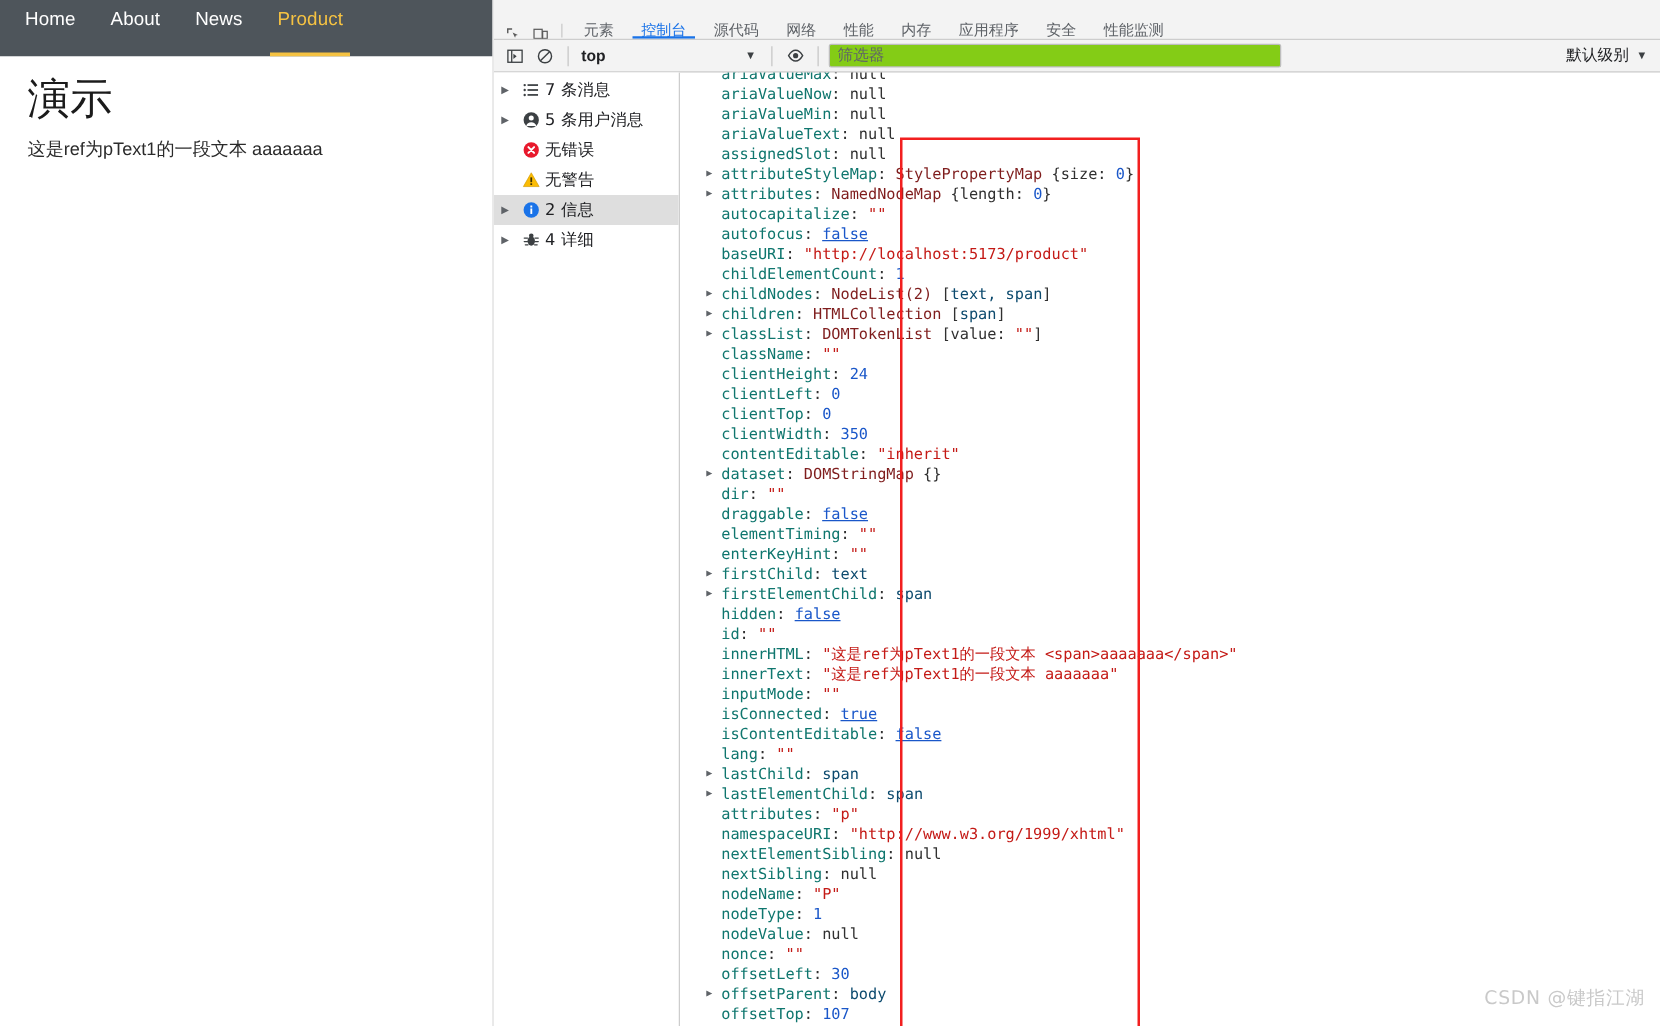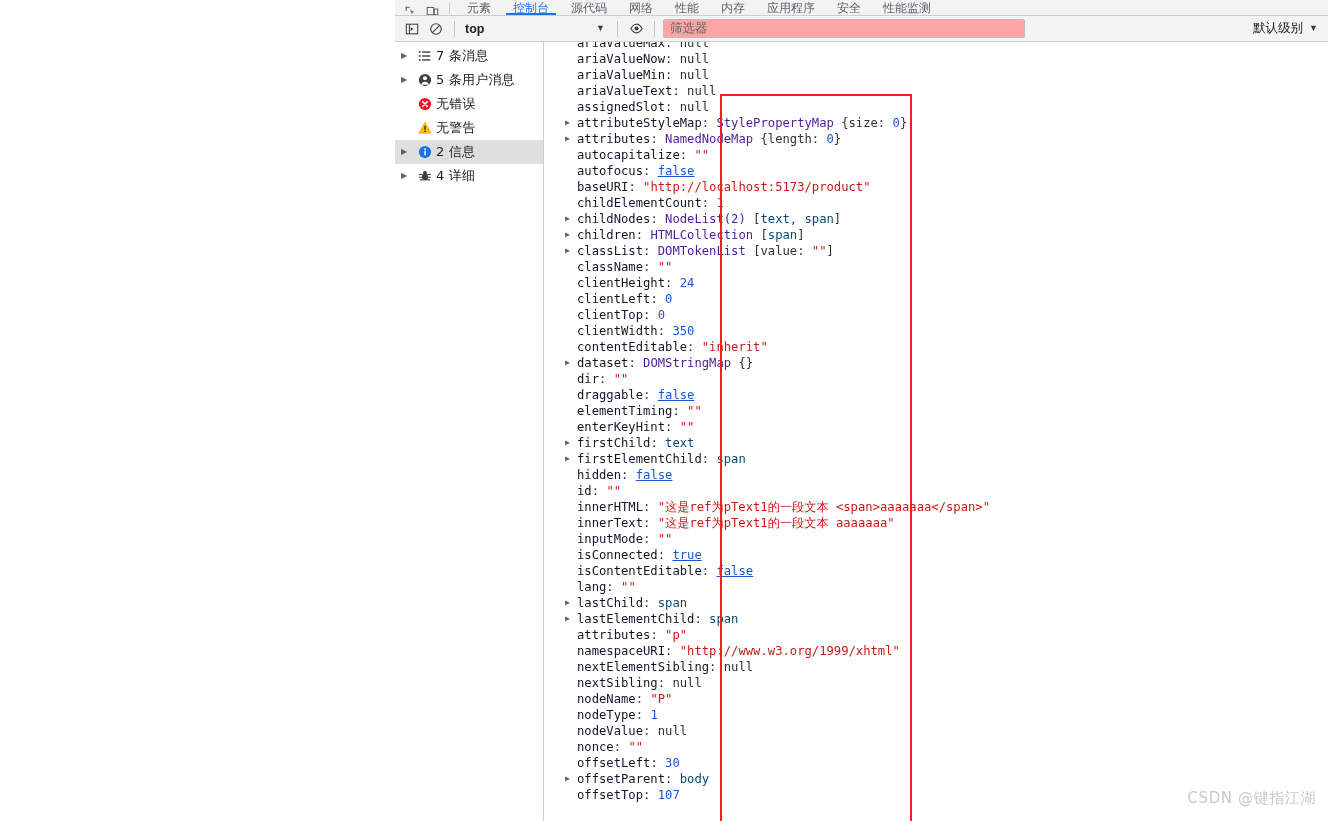--- a/index.html
+++ b/index.html
@@ -66,21 +66,21 @@
   .devtools {
     position: absolute; left: 395px; top: 0;
     width: 933px; height: 821px;
     background: #ffffff;
     overflow: hidden;
   }
 
   
   .dt-tabs {
     position: relative;
-    height: 16px;
+    height: 32px;
     background: #f3f3f3;
     border-bottom: 1px solid #cdcdcd;
     display: flex;
     align-items: flex-end;
     padding-left: 4px;
     overflow: hidden;
   }
   .dt-icobtn {
     width: 22px; height: 16px;
     display: flex; align-items: flex-end; justify-content: center;
@@ -157,21 +157,21 @@
   .tb-caret {
     margin-left: auto;
     color: #3c4043;
     font-size: 9px;
     padding-right: 6px;
     line-height: 1;
   }
   .tb-filter {
     flex: 1;
     height: 19px;
-    background: #fca5a5;
+    background: #84cc16;
     border: 1px solid #bdbdbd;
     border-radius: 2px;
     margin: 0 4px 0 2px;
     display: flex;
     align-items: center;
     padding: 8px 6px;
     max-width: 362px;
   }
   .tb-filter-text {
     font-size: 12.5px;
@@ -264,26 +264,26 @@
   }
   .prop-row .tri {
     position: absolute;
     left: 0; top: 0;
     width: 12px;
     color: #5f6368;
     font-size: 8px;
     line-height: 16px;
     cursor: pointer;
   }
-  .k   { color: #0f172a; }
+  .k   { color: #0f766e; }
   .v-null  { color: #303030; }
   .v-num   { color: #1a57c9; }
   .v-bool  { color: #1a57c9; text-decoration: underline; }
   .v-str   { color: #c41a16; }
-  .v-obj   { color: #4c1d95; }
+  .v-obj   { color: #7f1d1d; }
   .v-node  { color: #0c4a6e; }
   .punc    { color: #303030; }
 
   
   .annot-box {
     position: absolute;
     left: 176px;
     top: 52px;
     width: 192px;
     height: 761px;
@@ -304,20 +304,32 @@
     z-index: 6;
     font-family: "DejaVu Sans", sans-serif;
     text-align: right;
   }
 </style>
 </head>
 <body>
 
 <div id="root">
 
+  <div class="webpage">
+    <div class="nav" id="site-nav">
+        <div class="nav-item">Home</div>
+        <div class="nav-item">About</div>
+        <div class="nav-item">News</div>
+        <div class="nav-item active">Product</div>
+      </div>
+    <div class="page-body">
+      <h1 class="page-title">演示</h1>
+      <p class="page-para">这是ref为pText1的一段文本 aaaaaaa</p>
+    </div>
+  </div>
 
   <div class="devtools">
 
     <div class="dt-tabs">
       <div class="dt-icobtn">
         <svg width="13" height="13" viewBox="0 0 16 16">
             <path d="M2 2h5v1.4H3.4V7H2V2z" fill="#5a5a5a"></path>
             <path d="M7.5 6.2l5.2 2.3-2.1.7-.7 2.1-2.4-5.1z" fill="#5a5a5a"></path>
           </svg>
       </div>

